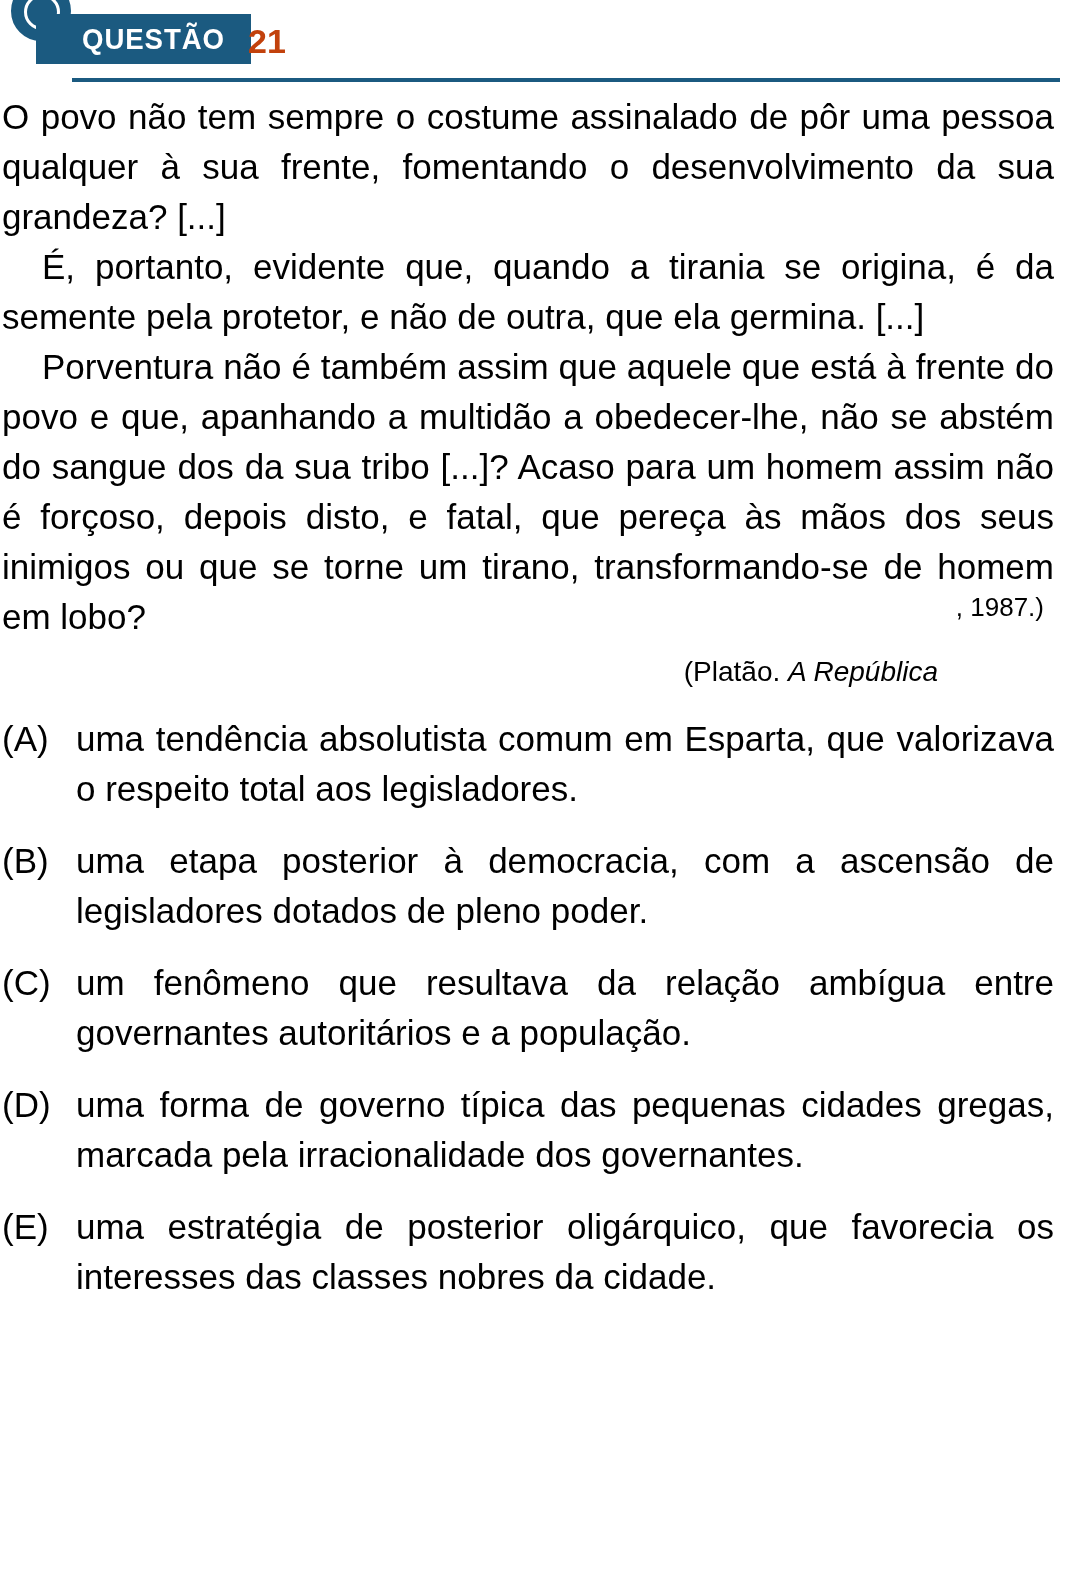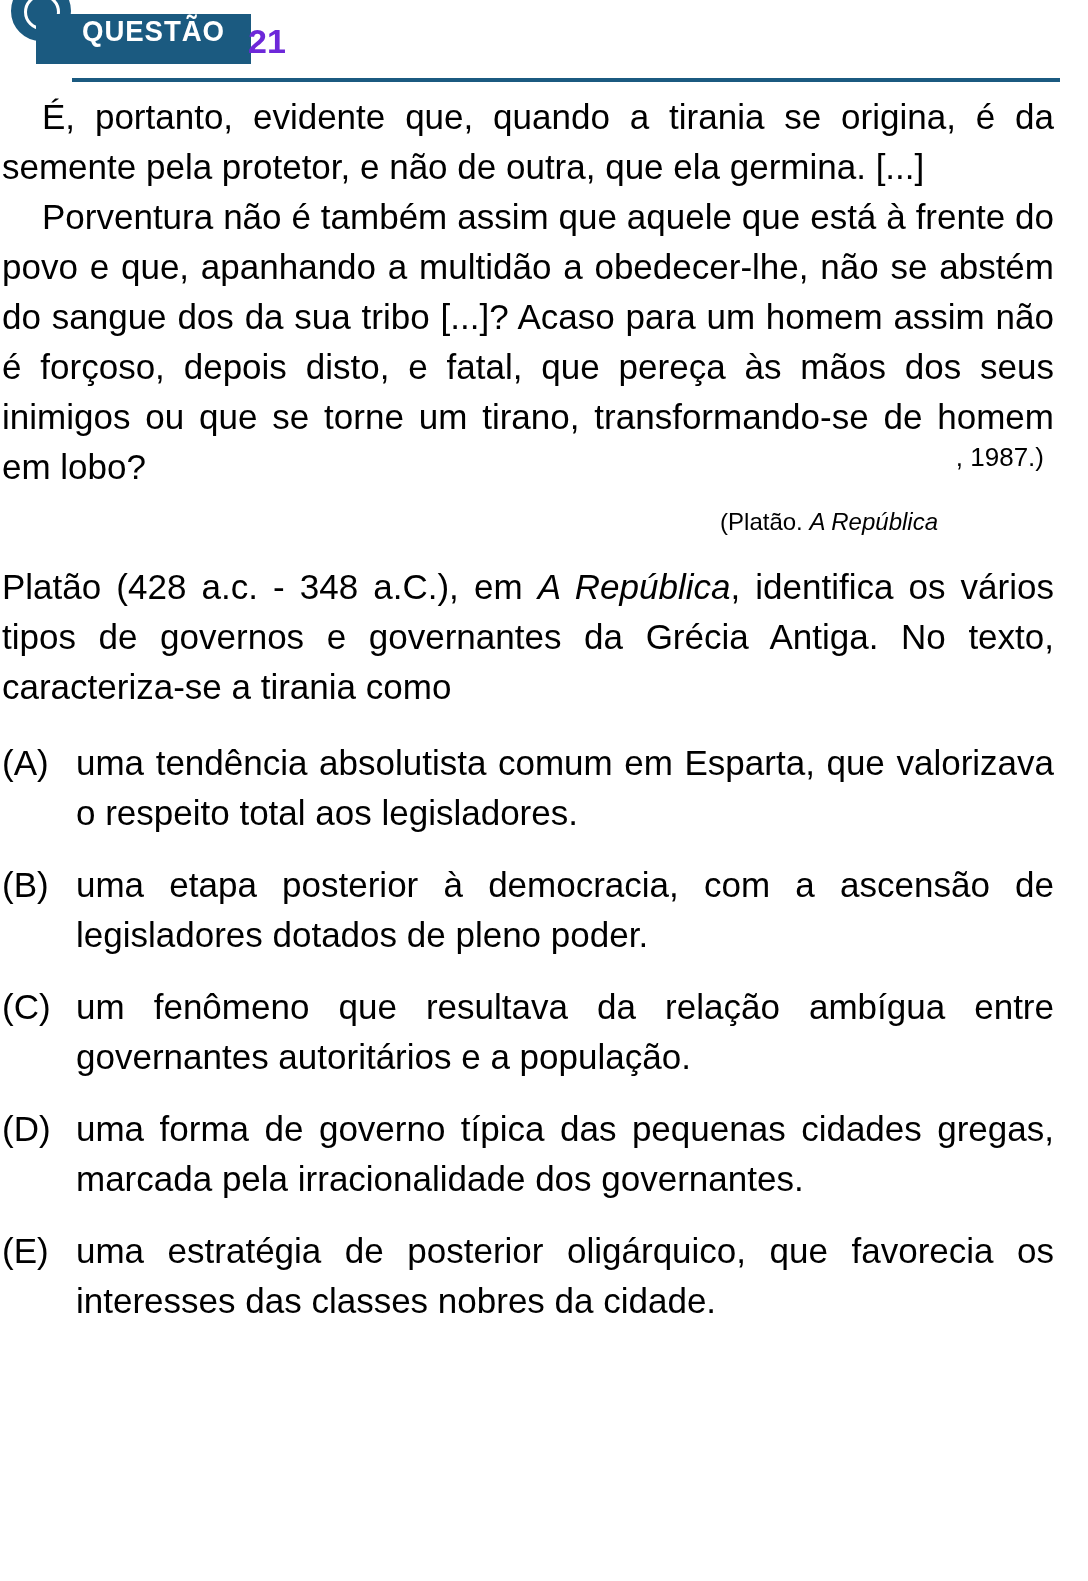--- a/index.html
+++ b/index.html
@@ -50,36 +50,37 @@
     box-sizing: border-box;
   }
   .q-banner {
     position: absolute;
     left: 36px;
     top: 14px;
     height: 50px;
     background: #1b5a80;
     padding: 0 14px 0 46px;
     display: flex;
+    align-items: center;
     box-sizing: border-box;
   }
   .q-banner-label {
     color: #ffffff;
     font-size: 30px;
     font-weight: bold;
     letter-spacing: 1px;
     font-family: "Liberation Sans", sans-serif;
     transform: scaleX(0.92);
     transform-origin: left center;
   }
   .q-number {
     position: absolute;
     left: 248px;
     top: 24px;
-    color: #6d28d9;
+    color: #c2410c;
     font-size: 34px;
     font-weight: bold;
     line-height: 34px;
   }
   .q-rule {
     position: absolute;
     left: 72px;
     right: 10px;
     top: 78px;
     height: 4px;
@@ -112,21 +113,21 @@
   .source-year {
     position: absolute;
     right: 10px;
     top: -50px;
     font-size: 26px;
     line-height: 30px;
   }
   .source-ref {
     margin-top: 14px;
     text-align: right;
-    font-size: 24px;
+    font-size: 28px;
     line-height: 32px;
     padding-right: 116px;
   }
   .source-ref .italic {
     font-style: italic;
   }
 
   .stem {
     margin-top: 24px;
   }
@@ -166,32 +167,32 @@
     <div class="q-circle"></div>
     <div class="q-banner">
       <span class="q-banner-label">QUESTÃO</span>
     </div>
     <div class="q-number">21</div>
     <div class="q-rule"></div>
   </div>
 
   <div class="content">
 
+    <p class="excerpt">O povo não tem sempre o costume assinalado de pôr uma pessoa qualquer à sua frente, fomentando o desenvolvimento da sua grandeza? [...]</p>
 
     <p class="excerpt"><span class="indent"></span><span>É, portanto, evidente que, quando a tirania se origina, é da semente pela protetor, e não de outra, que ela germina. [...]</span></p>
 
     <p class="excerpt"><span class="indent"></span><span>Porventura não é também assim que aquele que está à frente do povo e que, apanhando a multidão a obedecer-lhe, não se abstém do sangue dos da sua tribo [...]? Acaso para um homem assim não é forçoso, depois disto, e fatal, que pereça às mãos dos seus inimigos ou que se torne um tirano, transformando-se de homem em lobo?</span></p>
 
     <div class="source-line">
       <span class="source-year">, 1987.)</span>
     </div>
 
     <div class="source-ref"><span>(Platão. </span><span class="italic">A República</span></div>
 
-    <p class="stem"><span>Platão (428 a.c. - 348 a.C.), em </span><span class="italic">A República</span><span>, identifica os vários tipos de governos e governantes da Grécia Antiga. No texto, caracteriza-se a tirania como</span></p>
 
     <div class="options">
 
       <div class="option">
         <div class="option-letter">(A)</div>
         <div class="option-text">uma tendência absolutista comum em Esparta, que valorizava o respeito total aos legisladores.</div>
       </div>
 
       <div class="option">
         <div class="option-letter">(B)</div>

